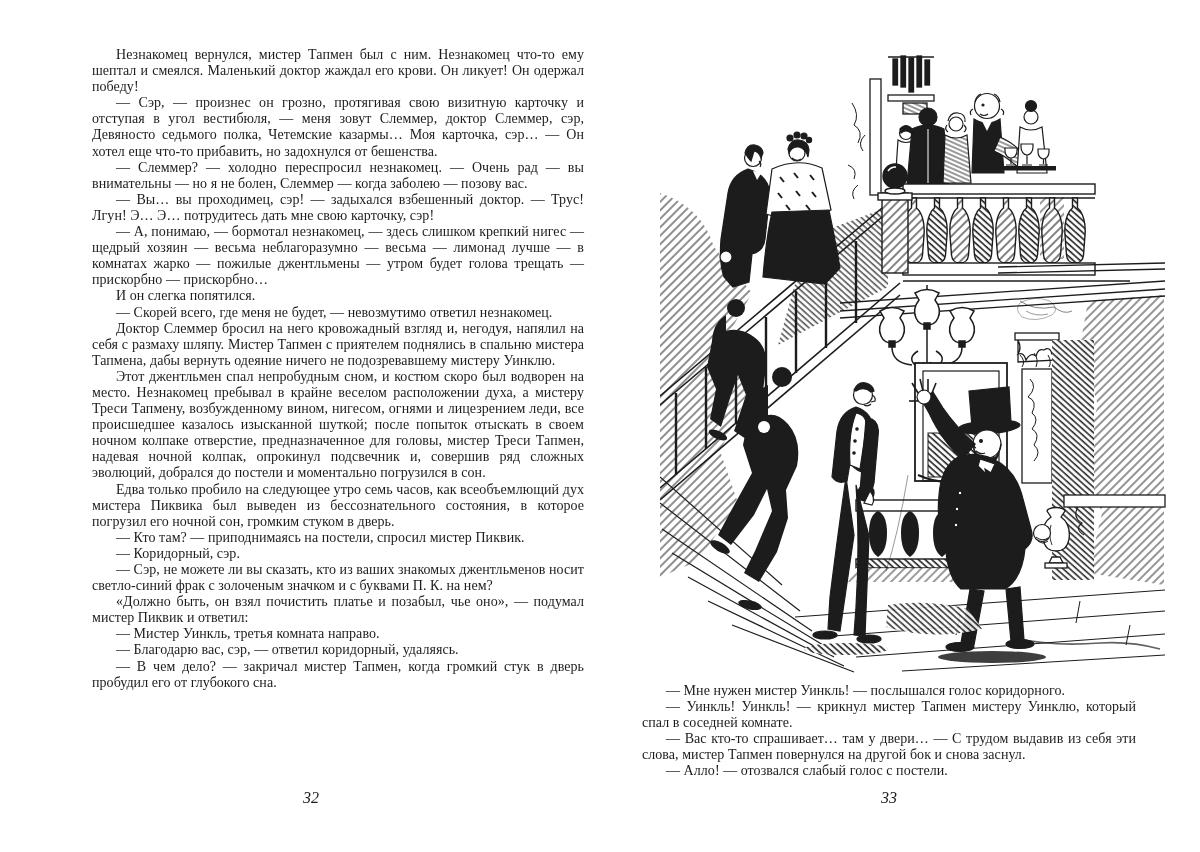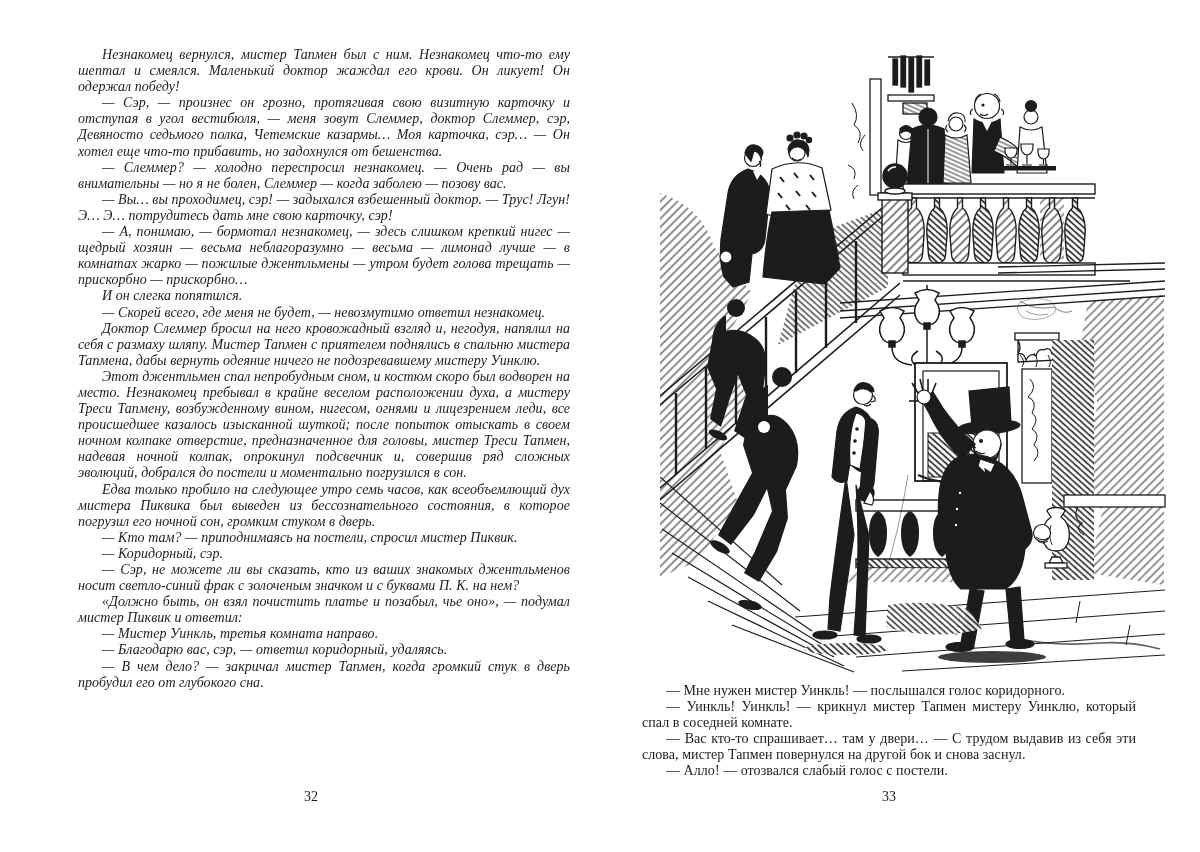--- a/index.html
+++ b/index.html
@@ -2,24 +2,24 @@
 <html><head>
 <meta charset="utf-8">
 <style>
   html,body{margin:0;padding:0;background:#ffffff;}
   body{width:1200px;height:852px;position:relative;overflow:hidden;
        font-family:"Liberation Serif","DejaVu Serif",serif;color:#1c1c1c;}
   .spread{position:absolute;left:0;top:0;width:1200px;height:852px;background:#ffffff;}
   .page-text{position:absolute;}
   .page-text p{margin:0;text-align:justify;text-indent:24px;
                font-size:14px;line-height:16.1px;letter-spacing:0.05px;}
-  #left-text{left:78px;top:47px;width:492px;font-style:italic;}
+  #left-text{left:92px;top:47px;width:492px;}
   #right-text{left:642px;top:683px;width:494px;}
   .folio{position:absolute;top:789px;transform:translateX(-50%);
-         font-size:14px;color:#1c1c1c;}
+         font-style:italic;font-size:16px;color:#1c1c1c;}
   #folio-left{left:311px;}
   #folio-right{left:889px;}
   #illustration-box{position:absolute;left:660px;top:45px;width:510px;height:628px;}
   svg{display:block;}
 </style>
 </head>
 <body>
 
 <div class="spread">
 

